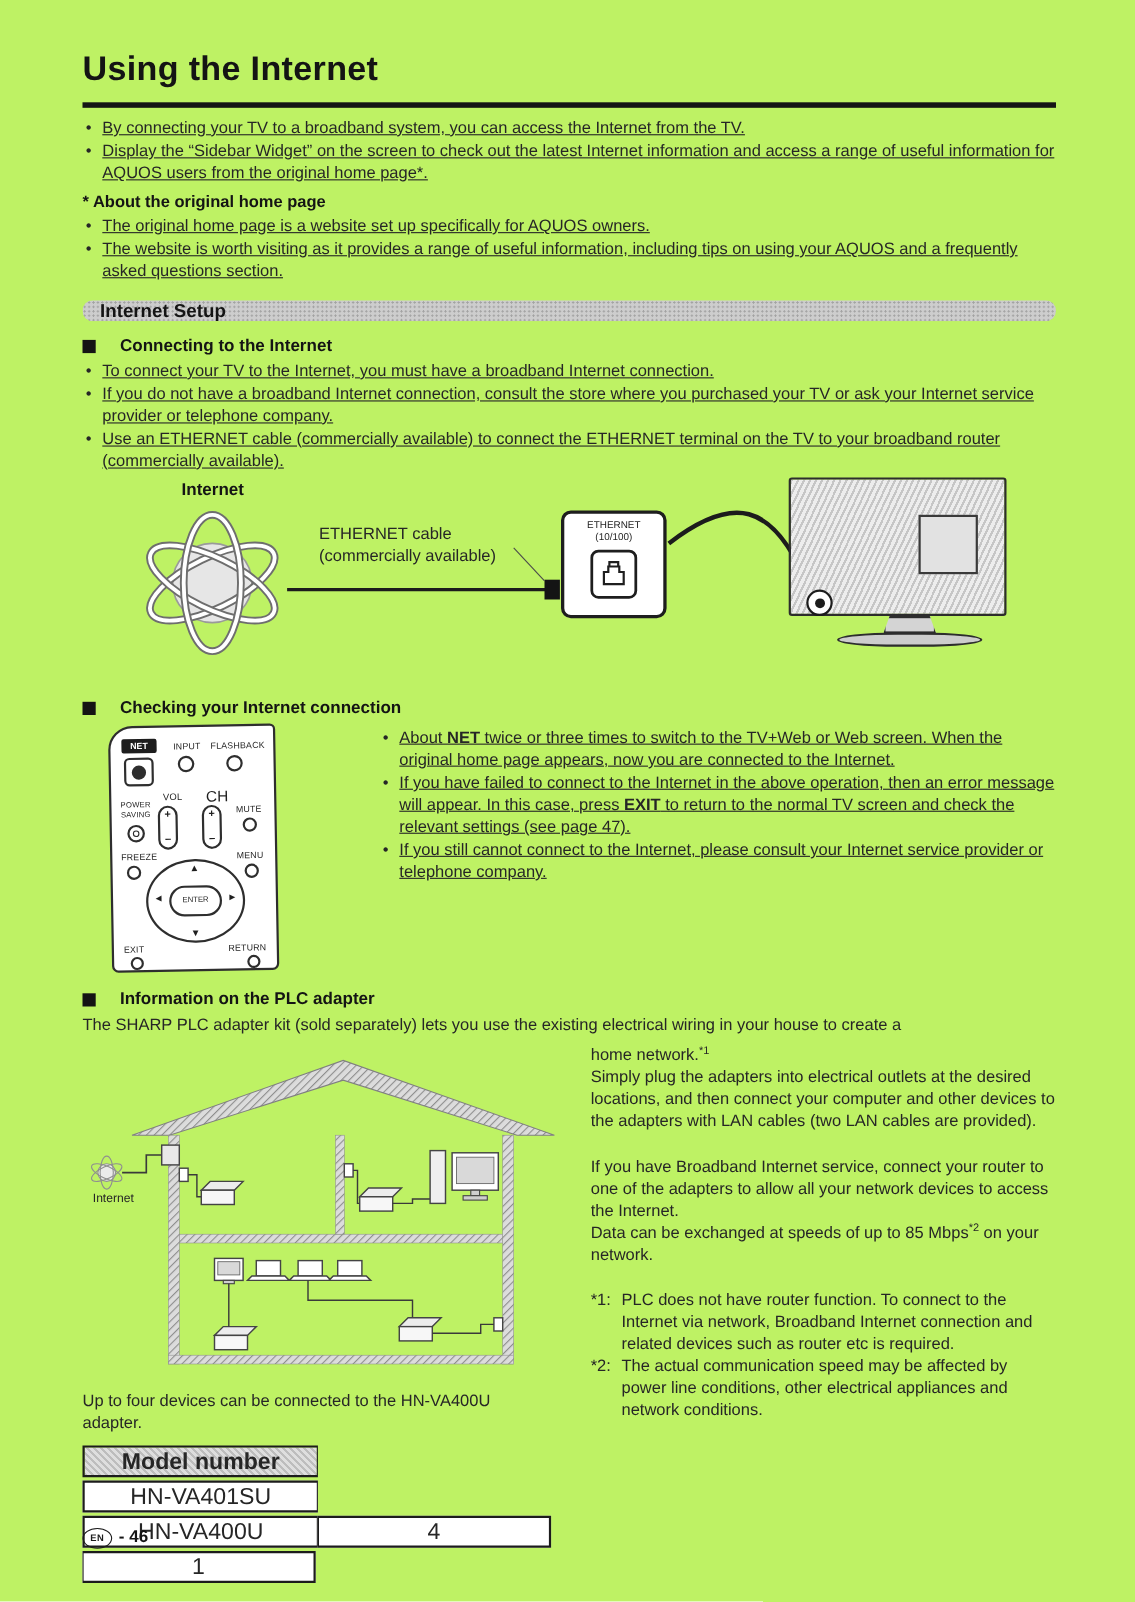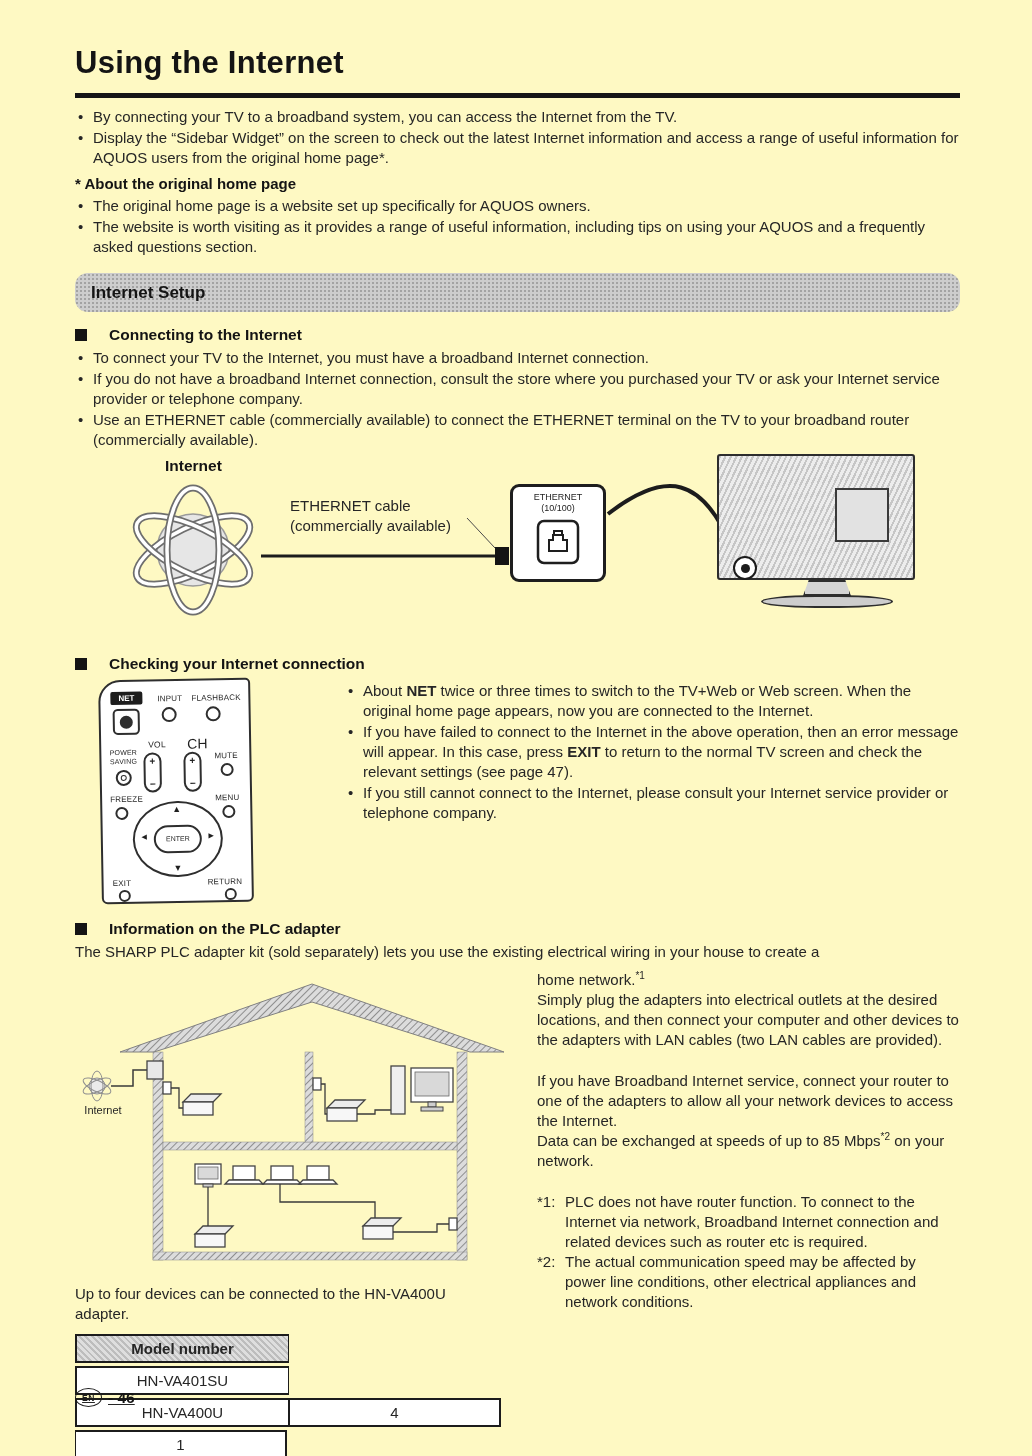--- a/index.html
+++ b/index.html
@@ -1,29 +1,29 @@
 <!DOCTYPE html>
 <html><head>
 <meta charset="utf-8">
 <style>
   * { margin:0; padding:0; box-sizing:border-box; }
   html,body { width:1032px; background:#fff; }
   body { font-family:"Liberation Sans", sans-serif; color:#262626; font-size:15px; line-height:20px; }
-  .page { position:relative; width:1032px; height:1456px; padding:46px 72px 0 75px; overflow:hidden; background:#fef9c3; }
+  .page { position:relative; width:1032px; height:1456px; padding:46px 72px 0 75px; overflow:hidden; background:#bef264; }
 
   h1 { font-size:31px; line-height:34px; font-weight:bold; color:#141414; letter-spacing:.3px; }
   .title-rule { height:5px; background:#151515; margin:13px 0 9px 0; }
 
   ul.bullets { list-style:none; margin:2px 0 6px 0; }
-  ul.bullets li { position:relative; padding-left:18px; margin:0 0 1px 0; }
+  ul.bullets li { position:relative; padding-left:18px; margin:0 0 1px 0;text-decoration:underline; }
   ul.bullets li::before { content:"•"; position:absolute; left:3px; top:0; color:#262626; }
 
   .bold-head { font-weight:bold; color:#141414; margin:6px 0 2px 0; }
 
-  .section-bar { margin:16px 0 13px 0; height:39px; border-radius:13px;
+  .section-bar { margin:16px 0 13px 0; height:19px; border-radius:13px;
     background-color:#cdcdcd;
     background-image:radial-gradient(#a3a3a3 0.9px, rgba(0,0,0,0) 1.1px);
     background-size:4px 4px;
     display:flex; align-items:center; padding-left:16px;
     font-weight:bold; font-size:17px; color:#141414; }
 
   .sq-head { display:flex; align-items:center; gap:22px; font-weight:bold; font-size:15.5px; color:#141414; margin:10px 0 3px 0; }
   .sq { width:12px; height:12px; background:#141414; flex:none; }
 
   
@@ -64,34 +64,34 @@
   
   .plc-cols { display:flex; gap:30px; margin-top:8px; }
   .plc-left { width:432px; flex:none; }
   .plc-right { flex:1; }
   .house-wrap { position:relative; width:430px; height:290px; margin-top:12px; }
   .house-internet-label { position:absolute; left:0; top:118px; width:56px; text-align:center; font-size:11px; color:#262626; }
   .caption { margin-top:12px; width:400px; }
 
   .tbl { width:426px; margin-top:10px; }
   .tbl-row { display:flex; margin-bottom:3px; }
-  .tbl .cell { border:2px solid #1c1c1c; height:29px; display:flex; align-items:center; justify-content:center; background:#fff; font-size:15px; }
+  .tbl .cell { border:2px solid #1c1c1c; height:29px; display:flex; align-items:center; justify-content:center; background:#fff; font-size:21px; }
   .tbl .c1 { width:214px; border-right-width:1px; }
   .tbl .c2 { width:212px; border-left-width:1px; }
   .tbl-row.head .cell { font-weight:bold; background:repeating-linear-gradient(45deg,#bdbdbd 0 2px,#dedede 2px 4.5px); }
 
   .rp { margin-bottom:21px; }
   .rp:last-child { margin-bottom:0; }
   sup.fnref { font-size:10px; vertical-align:super; line-height:0; }
   .fn { display:flex; margin-top:0; }
   .fn + .fn { margin-top:0; }
   .fn-label { width:28px; flex:none; }
   .fn-text { flex:1; }
 
-  .footer { position:absolute; left:75px; top:1388px; display:flex; align-items:flex-start; gap:6px;text-decoration:underline; }
+  .footer { position:absolute; left:75px; top:1388px; display:flex; align-items:center; gap:6px; }
   .lang-badge { display:inline-flex; align-items:center; justify-content:center; width:27px; height:19px; border:1.5px solid #1c1c1c; border-radius:50%; font-size:8.5px; font-weight:bold; color:#1c1c1c; letter-spacing:.5px; }
   .pageno { font-weight:bold; font-size:15.5px; color:#141414; }
 </style>
 </head>
 <body>
 
 <div class="page">
 
   <h1>Using the Internet</h1>
   <div class="title-rule"></div>

